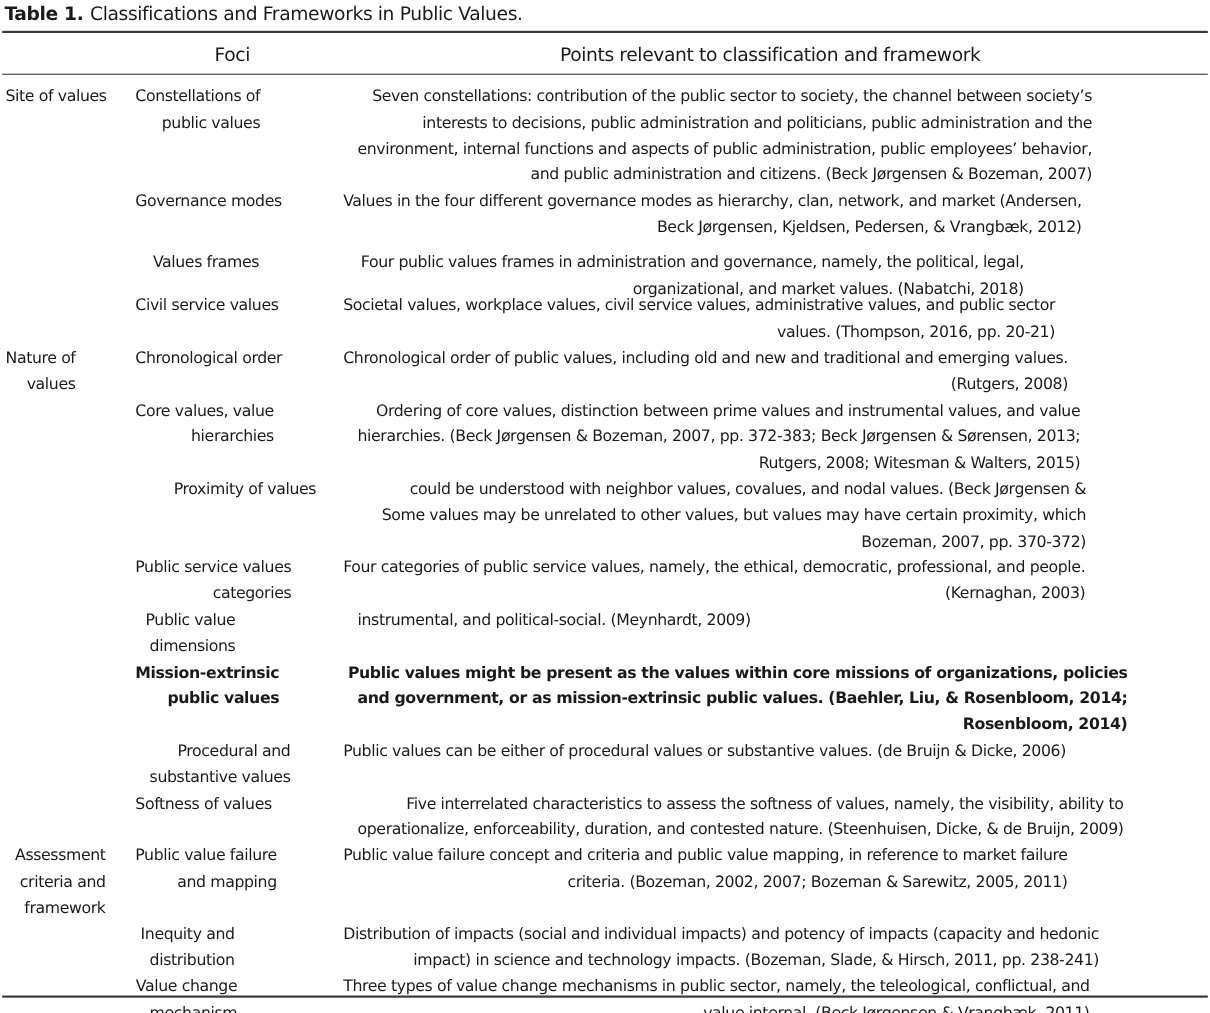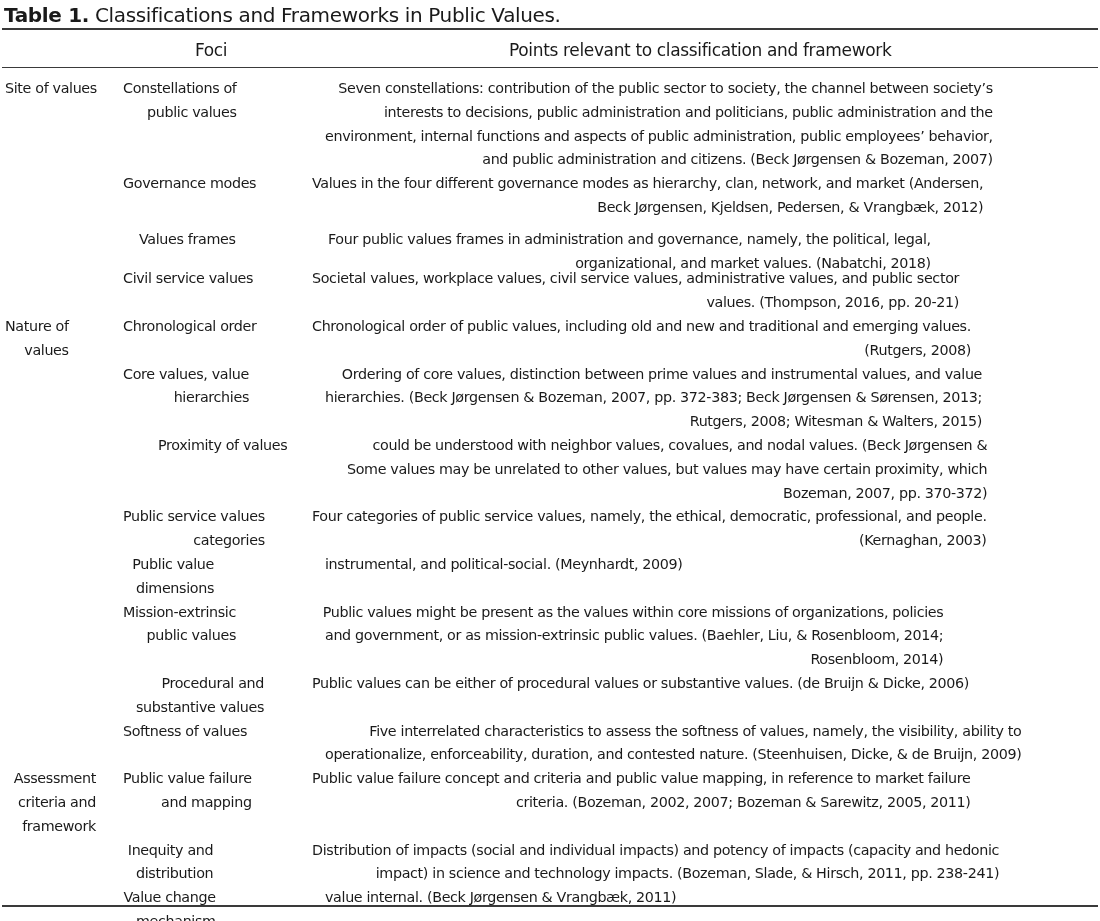--- a/index.html
+++ b/index.html
@@ -4,21 +4,21 @@
 <style>
   html, body { margin: 0; padding: 0; background: #ffffff; }
   body {
     width: 1100px; height: 921px; overflow: hidden;
     font-family: "DejaVu Sans", sans-serif;
     color: #1a1a1a;
     position: relative;
   }
   .caption {
     position: absolute; left: 4px; top: 3px;
-    font-size: 20px; letter-spacing: -0.35px; white-space: nowrap;
+    font-size: 17px; letter-spacing: -0.35px; white-space: nowrap;
   }
   .caption .label { font-weight: bold; margin-right: 6px; }
   .rule { position: absolute; left: 2px; width: 1096px; background: #3a3a3a; }
   .rule.top { top: 28px; height: 1.5px; }
   .rule.mid { top: 67px; height: 1px; }
   .rule.bottom { top: 905px; height: 1.5px; }
   .hdr {
     position: absolute; top: 40px; font-size: 17px; letter-spacing: -0.35px; white-space: nowrap;
   }
   .hdr.foci { left: 195px; }
@@ -143,21 +143,21 @@
     <div class="row" style="position: absolute; left: 0px; top: 476px; width: 1100px; height: 47.6px;">
       <div class="cell c-site"></div>
       <div class="cell c-focus">
         <span class="ln">Public value</span>
         <span class="ln indent">dimensions</span>
       </div>
       <div class="cell c-points">
         <span class="ln indent">instrumental, and political-social. (Meynhardt, 2009)</span>
       </div>
     </div>
-    <div class="row" style="position: absolute; left: 0px; top: 523.6px; width: 1100px; height: 71.4px;">
+    <div class="row" style="position: absolute; left: 0px; top: 523.6px; width: 1100px; height: 71.4px; font-weight: bold;">
       <div class="cell c-site"></div>
       <div class="cell c-focus">
         <span class="ln">Mission-extrinsic</span>
         <span class="ln indent">public values</span>
       </div>
       <div class="cell c-points">
         <span class="ln">Public values might be present as the values within core missions of organizations, policies</span>
         <span class="ln indent">and government, or as mission-extrinsic public values. (Baehler, Liu, &amp; Rosenbloom, 2014;</span>
         <span class="ln indent">Rosenbloom, 2014)</span>
       </div>
@@ -208,18 +208,19 @@
         <span class="ln indent">impact) in science and technology impacts. (Bozeman, Slade, &amp; Hirsch, 2011, pp. 238-241)</span>
       </div>
     </div>
     <div class="row" style="position: absolute; left: 0px; top: 809.2px; width: 1100px; height: 47.6px;">
       <div class="cell c-site"></div>
       <div class="cell c-focus">
         <span class="ln">Value change</span>
         <span class="ln indent">mechanism</span>
       </div>
       <div class="cell c-points">
+        <span class="ln">Three types of value change mechanisms in public sector, namely, the teleological, conflictual, and</span>
         <span class="ln indent">value internal. (Beck Jørgensen &amp; Vrangbæk, 2011)</span>
       </div>
     </div>
   </div>
 
 <div class="rule bottom"></div>
 
 </body></html>

